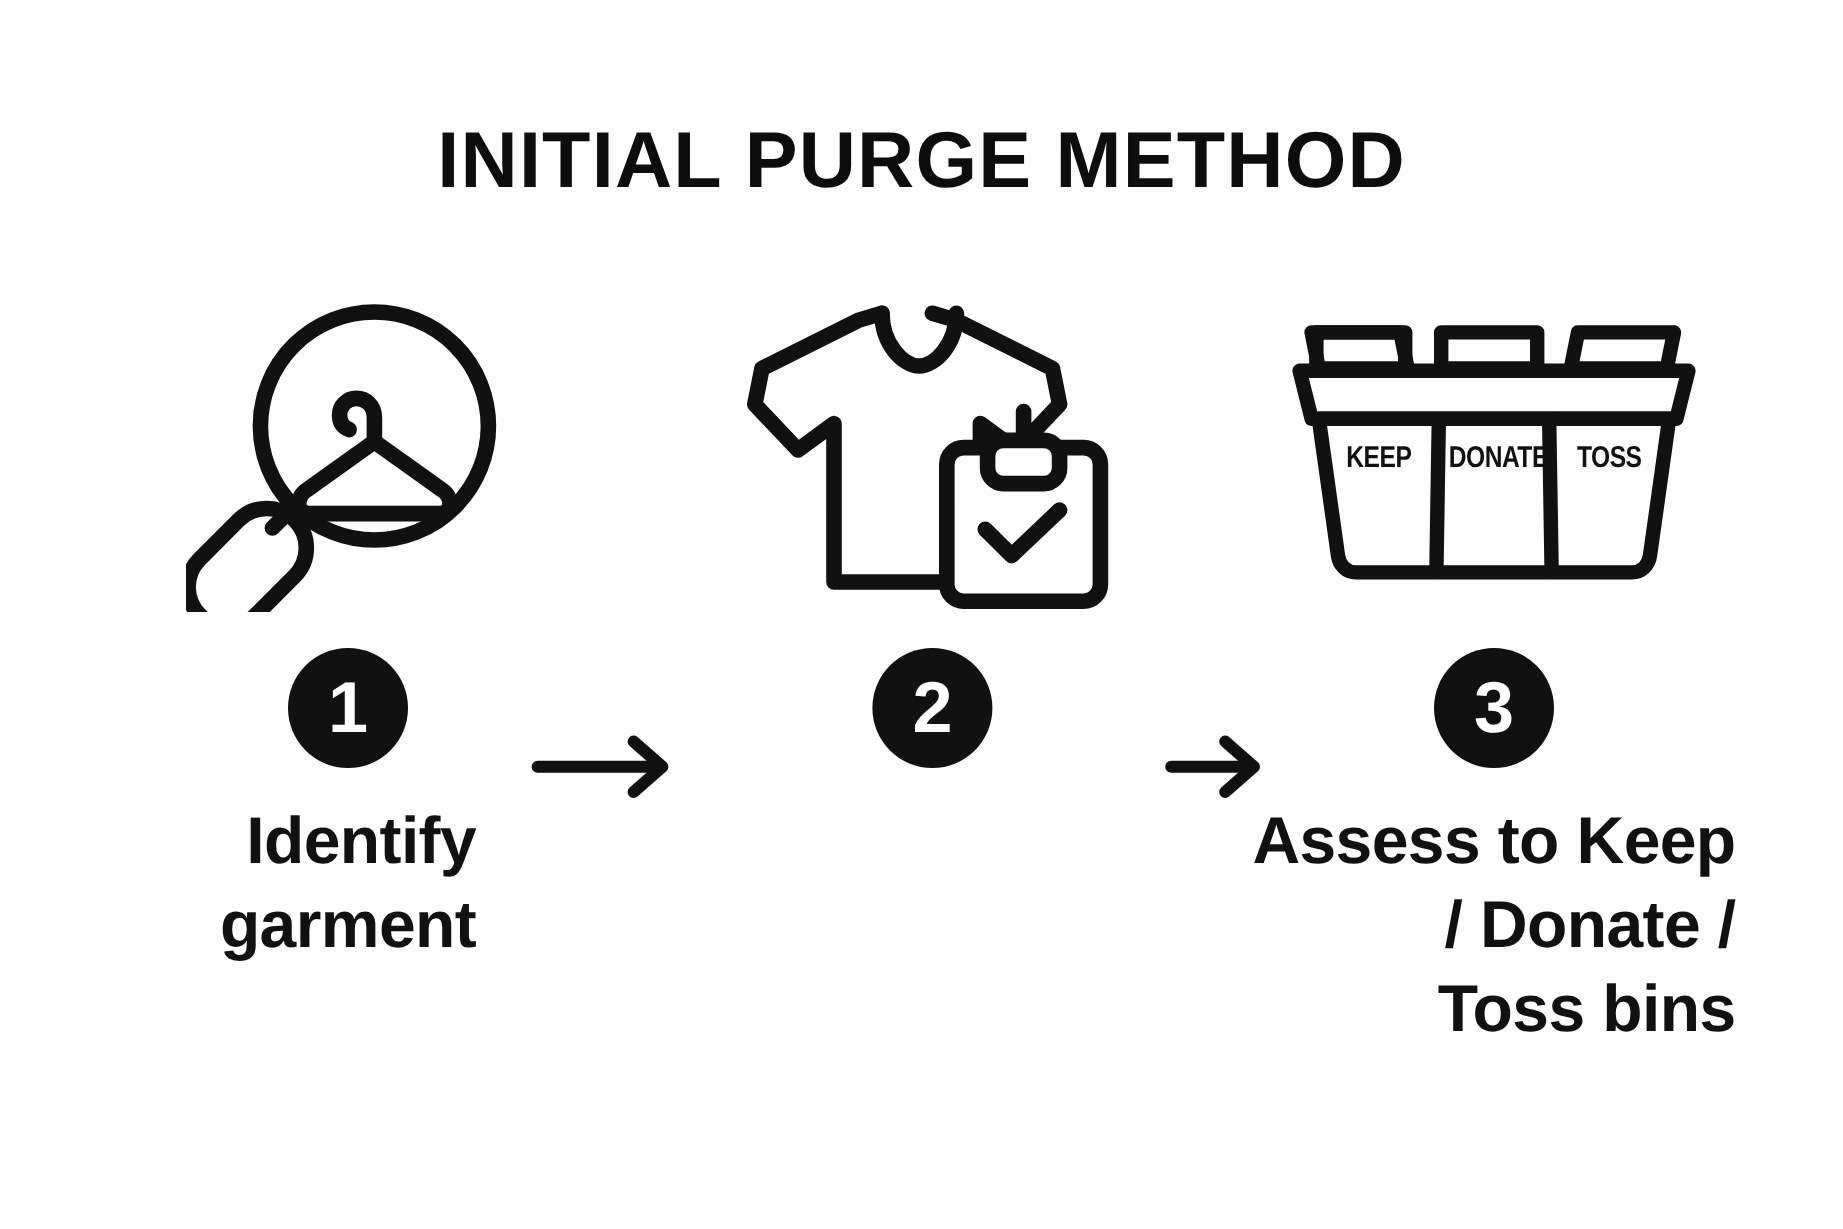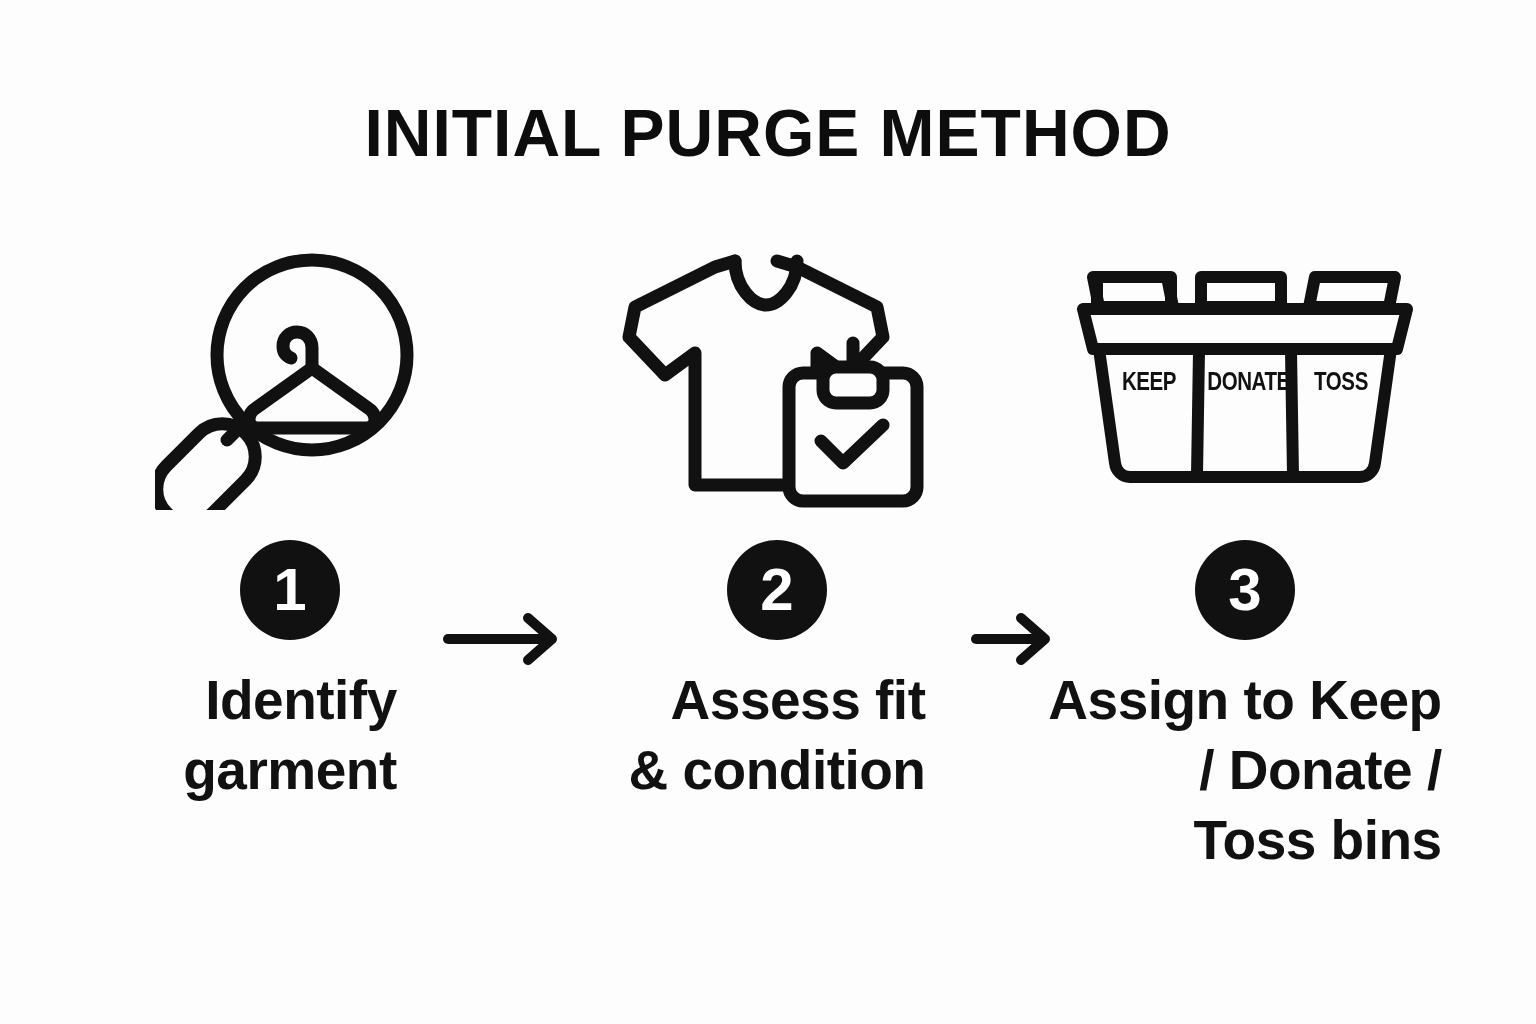--- a/index.html
+++ b/index.html
@@ -157,22 +157,20 @@
 
             <line x1="236" y1="98" x2="236" y2="124"></line>
 
             <rect x="206" y="122" width="60" height="36" rx="13" ry="13" fill="#fdfdfd"></rect>
 
             <path d="M204 196 L226 218 L266 180"></path>
           </svg>
         </span>
       </div>
       <div class="badge">2</div>
-      <div class="step-label">Assess fit
-&amp; condition</div>
     </div>
 
     <div class="step step-3">
       <div class="icon-box">
 
         <span>
           <svg width="340" height="230" viewBox="0 0 340 230" fill="none" stroke="#111111" stroke-width="12" stroke-linecap="round" stroke-linejoin="round">
 
             <path d="M22 44 L96 44 L96 12 L22 12 Z" transform="translate(0,0)"></path>
             <path d="M24 42 L98 42 L92 12 L18 12 Z"></path>
@@ -199,21 +197,21 @@
                        text-align:center; font-family:'Liberation Sans',sans-serif;
                        font-weight:700; font-size:25px; letter-spacing:-0.5px;
                        color:#111111; transform:scaleX(0.82);">DONATE</span>
           <span style="position:absolute; left:216px; top:102px; width:100px;
                        text-align:center; font-family:'Liberation Sans',sans-serif;
                        font-weight:700; font-size:25px; letter-spacing:-0.5px;
                        color:#111111; transform:scaleX(0.82);">TOSS</span>
         </span>
       </div>
       <div class="badge">3</div>
-      <div class="step-label">Assign to Keep
+      <div class="step-label">Assess to Keep
 / Donate /
 Toss bins</div>
     </div>
 
     <span class="arrow arrow-1">
       <svg width="125" height="62" viewBox="0 0 125 62" fill="none" stroke="#111111" stroke-width="10" stroke-linecap="round" stroke-linejoin="round">
         <line x1="8" y1="31" x2="108" y2="31"></line>
         <path d="M88 10 L112 31 L88 52"></path>
       </svg>
     </span>

